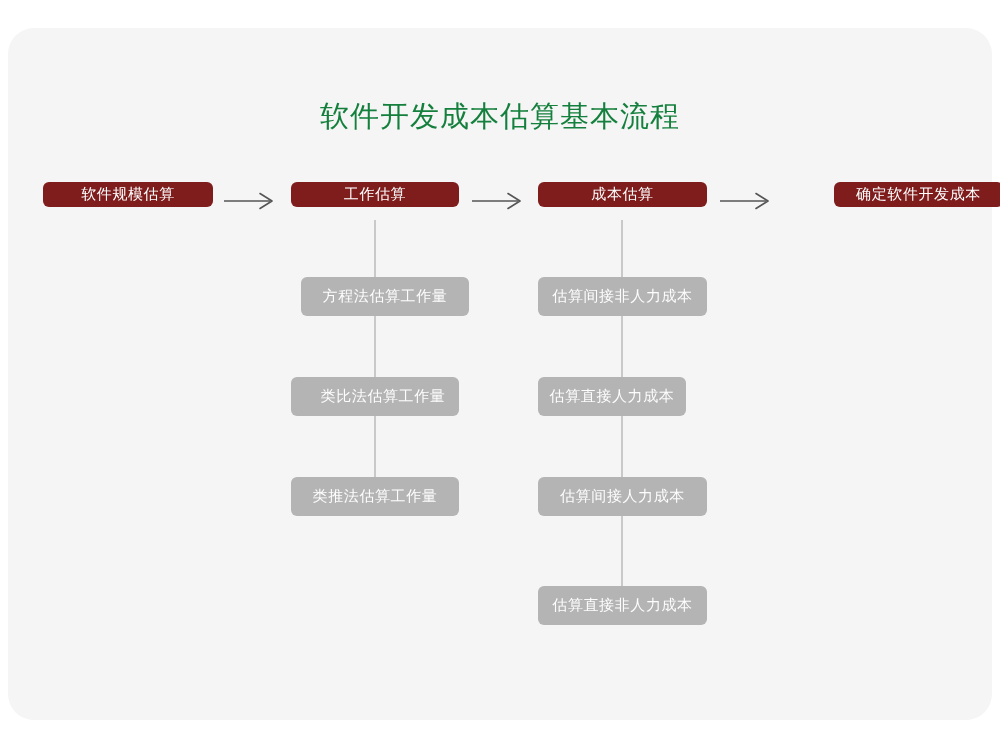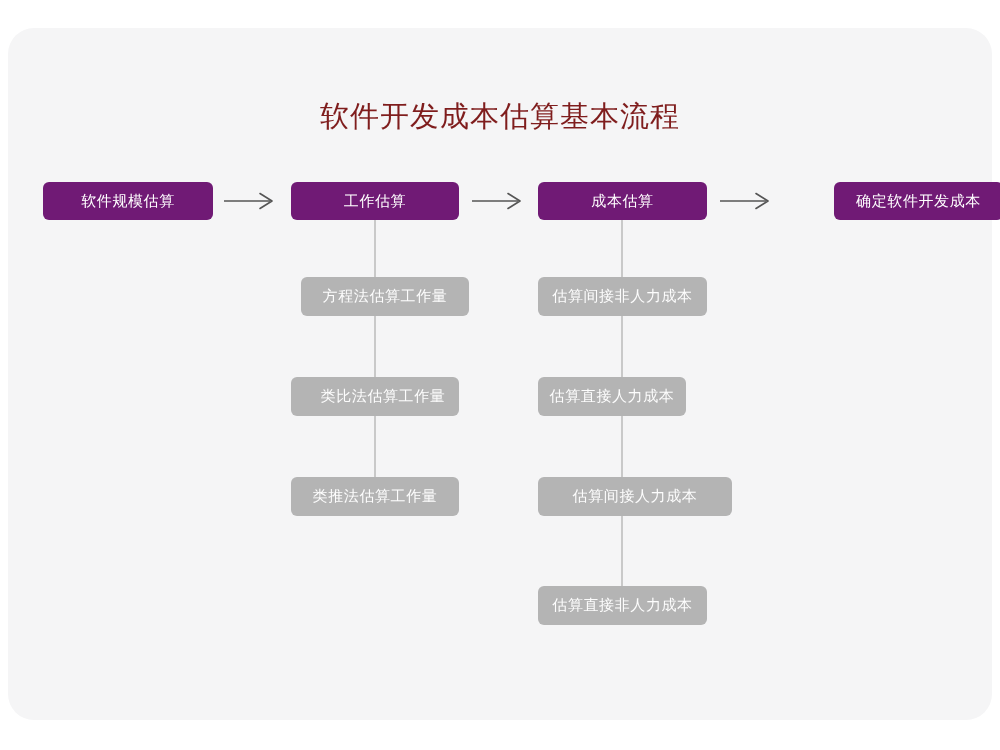--- a/index.html
+++ b/index.html
@@ -37,21 +37,21 @@
     height: 750px;
   }
   .chart-title {
     position: absolute;
     left: 0;
     top: 96px;
     width: 1000px;
     text-align: center;
     font-size: 29px;
     line-height: 40px;
-    color: #7f1d1d;
+    color: #15803d;
     letter-spacing: 1px;
     font-weight: 400;
     white-space: nowrap;
   }
   
   .connector {
     position: absolute;
     width: 2px;
     background: #c9c9c9;
     z-index: 1;
@@ -62,23 +62,23 @@
     display: flex;
     align-items: center;
     justify-content: center;
     border-radius: 6px;
     font-size: 15px;
     letter-spacing: 0.6px;
     white-space: nowrap;
     z-index: 2;
   }
   .node.primary {
-    background: #701a75;
+    background: #7f1d1d;
     color: #ffffff;
-    height: 38px;
+    height: 25px;
   }
   .node.secondary {
     background: #b4b4b4;
     color: #fdfdfd;
     height: 39px;
   }
   .arrow {
     position: absolute;
     width: 56px;
     height: 24px;
@@ -137,18 +137,18 @@
     <div class="node secondary" style="left:301px; top:277px; width:168px;">方程法估算工作量</div>
 
     <div class="node secondary" style="left:291px; top:377px; width:168px;padding-left:16px;">类比法估算工作量</div>
 
     <div class="node secondary" style="left:291px; top:477px; width:168px;">类推法估算工作量</div>
 
     <div class="node secondary" style="left:538px; top:277px; width:169px;">估算间接非人力成本</div>
 
     <div class="node secondary" style="left:538px; top:377px; width:148px;">估算直接人力成本</div>
 
-    <div class="node secondary" style="left:538px; top:477px; width:194px;">估算间接人力成本</div>
+    <div class="node secondary" style="left:538px; top:477px; width:169px;">估算间接人力成本</div>
 
     <div class="node secondary" style="left:538px; top:580px; width:169px;margin-top:6px;">估算直接非人力成本</div>
 
   </div>
 </div>
 
 </body></html>

